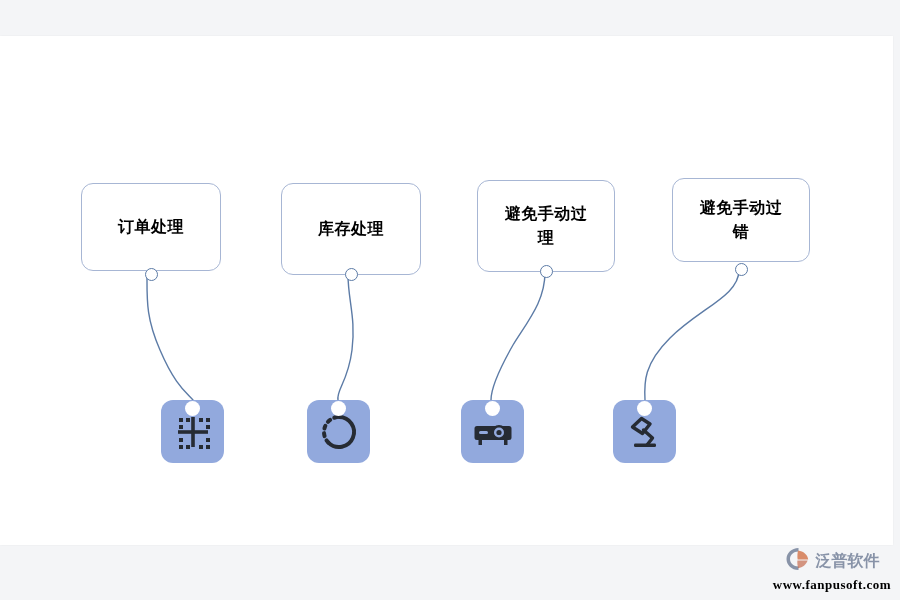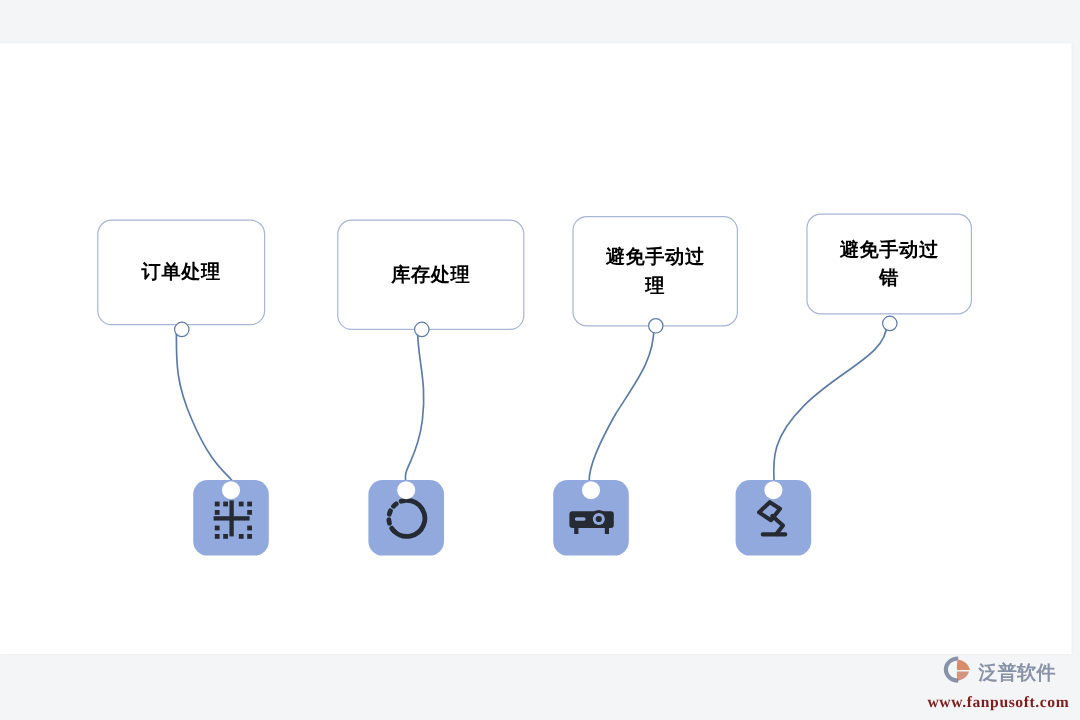--- a/index.html
+++ b/index.html
@@ -120,21 +120,21 @@
     font-weight: 700;
     font-size: 16px;
     color: #8893a8;
     letter-spacing: 0px;
     line-height: 1;
   }
   .wm-url {
     font-family: "Liberation Serif", "DejaVu Serif", serif;
     font-weight: 700;
     font-size: 13px;
-    color: #7f1d1d;
+    color: #000000;
     letter-spacing: 0.5px;
     margin-top: 2px;
     line-height: 1;
   }
 </style>
 </head>
 <body>
 
 <div id="app">
 
@@ -147,21 +147,21 @@
         <path d="M545,272 C545,300 530,318 513,345 C496,375 491,390 491,400" stroke="#5c7ba6"></path>
         <path d="M739,270 C739,296 700,308 670,338 C644,364 644,382 645,400" stroke="#5c7ba6"></path>
       </g>
   </svg>
 
   <div id="boxes">
       <div class="node-box" style="left: 81px; top: 183px; width: 140px; height: 88px; border-color: rgb(167, 182, 212);">
         <span class="node-label">订单处理</span>
       </div>
       <div class="port" style="left: 144.5px; top: 268px; border-color: rgb(92, 123, 166);"></div>
-      <div class="node-box" style="left: 281px; top: 183px; width: 156px; height: 92px; border-color: rgb(167, 182, 212);">
+      <div class="node-box" style="left: 281px; top: 183px; width: 140px; height: 92px; border-color: rgb(167, 182, 212);">
         <span class="node-label">库存处理</span>
       </div>
       <div class="port" style="left: 344.5px; top: 268px; border-color: rgb(92, 123, 166);"></div>
       <div class="node-box" style="left: 477px; top: 180px; width: 138px; height: 92px; border-color: rgb(167, 182, 212);">
         <span class="node-label">避免手动过
 理</span>
       </div>
       <div class="port" style="left: 539.5px; top: 265px; border-color: rgb(92, 123, 166);"></div>
       <div class="node-box" style="left: 672px; top: 178px; width: 138px; height: 84px; border-color: rgb(167, 182, 212);">
         <span class="node-label">避免手动过

